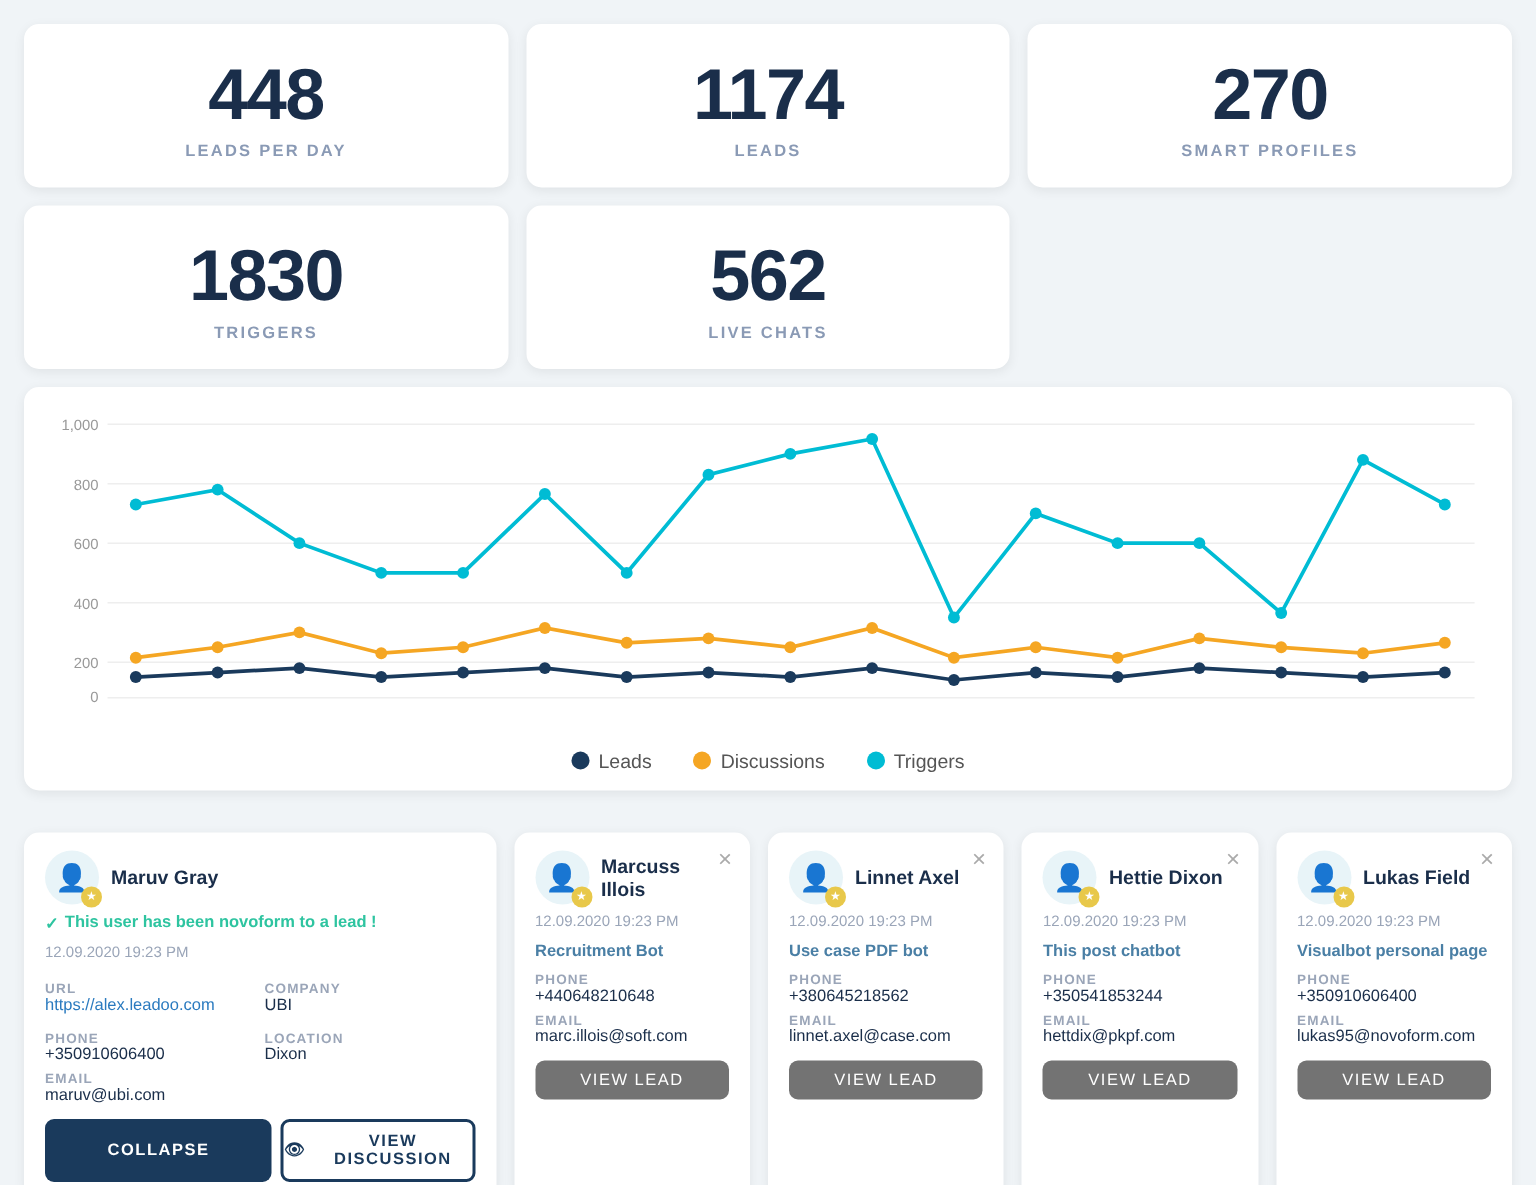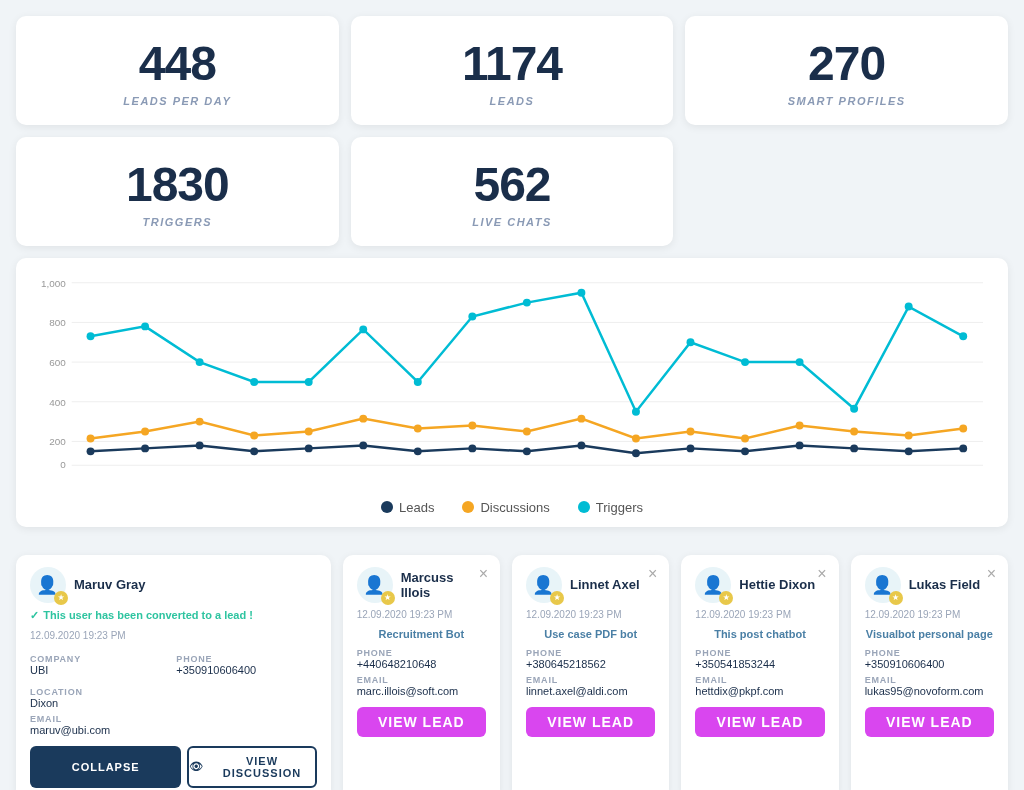--- a/index.html
+++ b/index.html
@@ -39,21 +39,20 @@
       letter-spacing: -1px;
     }
 
     .stat-label {
       font-size: 11px;
       font-weight: 700;
       color: #8a9ab5;
       letter-spacing: 1.5px;
       margin-top: 4px;
       text-transform: uppercase;
-      font-style: italic;
     }
 
     
     .chart-card {
       background: #fff;
       border-radius: 10px;
       padding: 16px 20px 12px;
       box-shadow: 0 2px 8px rgba(0,0,0,0.07);
       margin-bottom: 28px;
     }
@@ -174,21 +173,20 @@
       color: #9aa5b8;
       font-size: 10px;
       margin-bottom: 8px;
     }
 
     .lead-bot {
       color: #4a7fa5;
       font-size: 11px;
       font-weight: 600;
       margin-bottom: 8px;
-      text-align: center;
     }
 
     .lead-field-label {
       color: #9aa5b8;
       font-size: 9px;
       font-weight: 700;
       text-transform: uppercase;
       letter-spacing: 0.8px;
       margin-top: 5px;
     }
@@ -200,26 +198,26 @@
     }
 
     .lead-field-value.url {
       color: #2a7abf;
     }
 
     .btn-view {
       width: 100%;
       margin-top: 10px;
       padding: 7px 0;
-      background: #d946ef;
+      background: #737373;
       color: #fff;
       border: none;
       border-radius: 6px;
-      font-size: 14px;
-      font-weight: 700;
+      font-size: 11px;
+      font-weight: 400;
       letter-spacing: 1px;
       cursor: pointer;
       text-transform: uppercase;
     }
 
     .btn-collapse {
       flex: 1;
       padding: 7px 13px;
       background: #1a3a5c;
       color: #fff;
@@ -413,24 +411,28 @@
     <div class="lead-card">
       <div class="lead-card-header">
         <div class="avatar">
           <span class="avatar-icon">👤</span>
           <span class="avatar-badge">★</span>
         </div>
         <span class="lead-name">Maruv Gray</span>
       </div>
       <div class="converted-badge">
         <span>✓</span>
-        <span>This user has been converted to a lead !</span>
+        <span>This user has been novoform to a lead !</span>
       </div>
       <div class="lead-timestamp">12.09.2020 19:23 PM</div>
       <div class="expanded-grid">
+        <div>
+          <div class="lead-field-label">URL</div>
+          <div class="lead-field-value url">https://alex.leadoo.com</div>
+        </div>
         <div>
           <div class="lead-field-label">Company</div>
           <div class="lead-field-value">UBI</div>
         </div>
         <div>
           <div class="lead-field-label">Phone</div>
           <div class="lead-field-value">+350910606400</div>
         </div>
         <div>
           <div class="lead-field-label">Location</div>
@@ -475,21 +477,21 @@
           <span class="avatar-icon">👤</span>
           <span class="avatar-badge">★</span>
         </div>
         <span class="lead-name">Linnet Axel</span>
       </div>
       <div class="lead-timestamp">12.09.2020 19:23 PM</div>
       <div class="lead-bot">Use case PDF bot</div>
       <div class="lead-field-label">Phone</div>
       <div class="lead-field-value">+380645218562</div>
       <div class="lead-field-label">Email</div>
-      <div class="lead-field-value">linnet.axel@aldi.com</div>
+      <div class="lead-field-value">linnet.axel@case.com</div>
       <button class="btn-view">VIEW LEAD</button>
     </div>
 
     <div class="lead-card">
       <span class="close-btn">×</span>
       <div class="lead-card-header">
         <div class="avatar">
           <span class="avatar-icon">👤</span>
           <span class="avatar-badge">★</span>
         </div>

